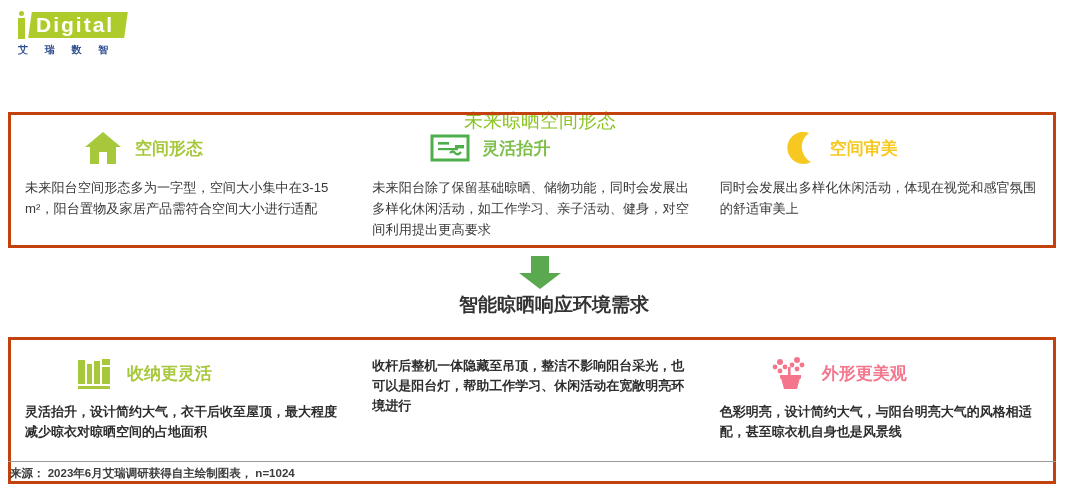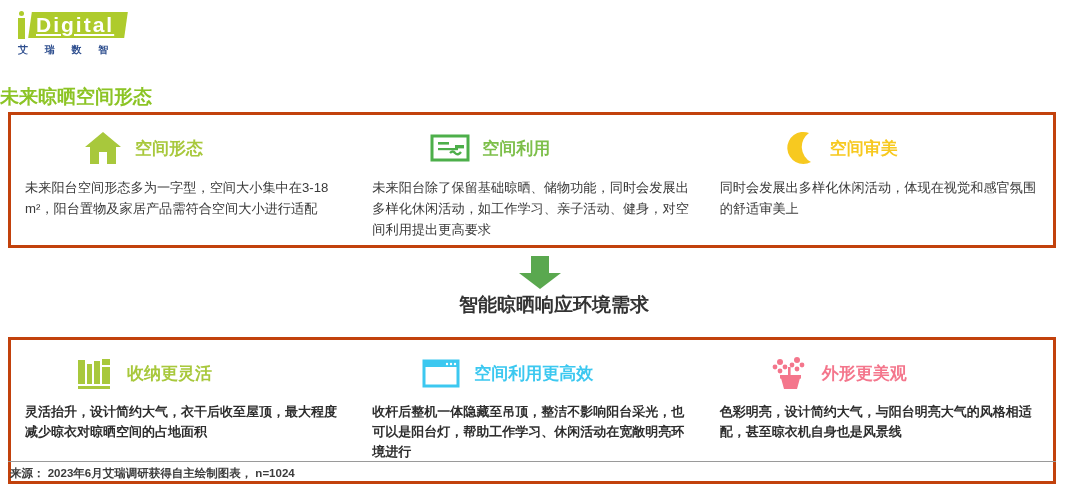--- a/index.html
+++ b/index.html
@@ -58,40 +58,40 @@
   #logo-word {
     position: absolute;
     left: 22px;
     top: 3px;
     font-size: 21px;
     font-weight: bold;
     color: #ffffff;
     letter-spacing: 2px;
     line-height: 24px;
     font-family: "Liberation Sans", sans-serif;
-    text-decoration: underline;
   }
   #logo-sub {
     position: absolute;
     left: 4px;
     top: 33px;
     font-size: 10px;
     color: #2f4f8f;
     letter-spacing: 7px;
     font-weight: bold;
   }
 
   
   .section-title {
     position: absolute;
     width: 100%;
-    text-align: left;
+    text-align: center;
     font-size: 19px;
-    font-weight: bold;
+    font-weight: normal;
     color: #8cc425;
+    margin-top: 24px;
   }
   #title-top { top: 84px; }
 
   #mid-title {
     position: absolute;
     top: 292px;
     width: 100%;
     text-align: center;
     font-size: 19px;
     font-weight: bold;
@@ -205,35 +205,35 @@
 
   <div class="col">
     <div class="col-head">
       <span class="col-icon">
         <svg width="40" height="36" viewBox="0 0 40 36">
           <path d="M20 2 L38 17 L33 17 L33 34 L24 34 L24 22 L16 22 L16 34 L7 34 L7 17 L2 17 Z" fill="#a8c83c"></path>
         </svg>
       </span>
       <span class="col-title t-green">空间形态</span>
     </div>
-    <div class="col-body">未来阳台空间形态多为一字型，空间大小集中在3-18 m²，阳台置物及家居产品需符合空间大小进行适配</div>
+    <div class="col-body">未来阳台空间形态多为一字型，空间大小集中在3-15 m²，阳台置物及家居产品需符合空间大小进行适配</div>
   </div>
 
   <div class="col">
     <div class="col-head">
       <span class="col-icon">
         <svg width="40" height="28" viewBox="0 0 40 28">
           <rect x="2" y="2" width="36" height="24" fill="none" stroke="#4daf4a" stroke-width="3"></rect>
           <rect x="8" y="8" width="11" height="2.6" fill="#4daf4a"></rect>
           <rect x="8" y="14" width="20" height="2.2" fill="#4daf4a"></rect>
           <rect x="25" y="11" width="9" height="3.4" fill="#4daf4a"></rect>
           <path d="M20 19 q3 -3 5 0 q3 3 6 -1" fill="none" stroke="#4daf4a" stroke-width="2.4"></path>
         </svg>
       </span>
-      <span class="col-title t-green2">空间利用</span>
+      <span class="col-title t-green2">灵活抬升</span>
     </div>
     <div class="col-body">未来阳台除了保留基础晾晒、储物功能，同时会发展出多样化休闲活动，如工作学习、亲子活动、健身，对空间利用提出更高要求</div>
   </div>
 
   <div class="col">
     <div class="col-head">
       <span class="col-icon">
         <svg width="38" height="38" viewBox="0 0 38 38">
           <path d="M30 4 a16 16 0 1 0 2 29 A17 17 0 0 1 30 4 Z" fill="#f7c920"></path>
         </svg>
@@ -265,32 +265,20 @@
           <rect x="26" y="11" width="8" height="17" fill="#a8c83c"></rect>
           <rect x="2" y="30" width="32" height="3" fill="#a8c83c"></rect>
         </svg>
       </span>
       <span class="col-title t-green">收纳更灵活</span>
     </div>
     <div class="col-body">灵活抬升，设计简约大气，衣干后收至屋顶，最大程度减少晾衣对晾晒空间的占地面积</div>
   </div>
 
   <div class="col">
-    <div class="col-head">
-      <span class="col-icon">
-        <svg width="40" height="32" viewBox="0 0 40 32">
-          <rect x="2" y="4" width="34" height="25" fill="none" stroke="#3cc8f0" stroke-width="3"></rect>
-          <rect x="2" y="4" width="34" height="6" fill="#3cc8f0"></rect>
-          <circle cx="25" cy="7" r="1.2" fill="#ffffff"></circle>
-          <circle cx="29" cy="7" r="1.2" fill="#ffffff"></circle>
-          <circle cx="33" cy="7" r="1.2" fill="#ffffff"></circle>
-        </svg>
-      </span>
-      <span class="col-title t-cyan">空间利用更高效</span>
-    </div>
     <div class="col-body">收杆后整机一体隐藏至吊顶，整洁不影响阳台采光，也可以是阳台灯，帮助工作学习、休闲活动在宽敞明亮环境进行</div>
   </div>
 
   <div class="col">
     <div class="col-head">
       <span class="col-icon">
         <svg width="38" height="36" viewBox="0 0 38 36">
           <g fill="#f4768c">
             <circle cx="9" cy="7" r="3"></circle>
             <circle cx="4" cy="12" r="2.4"></circle>

